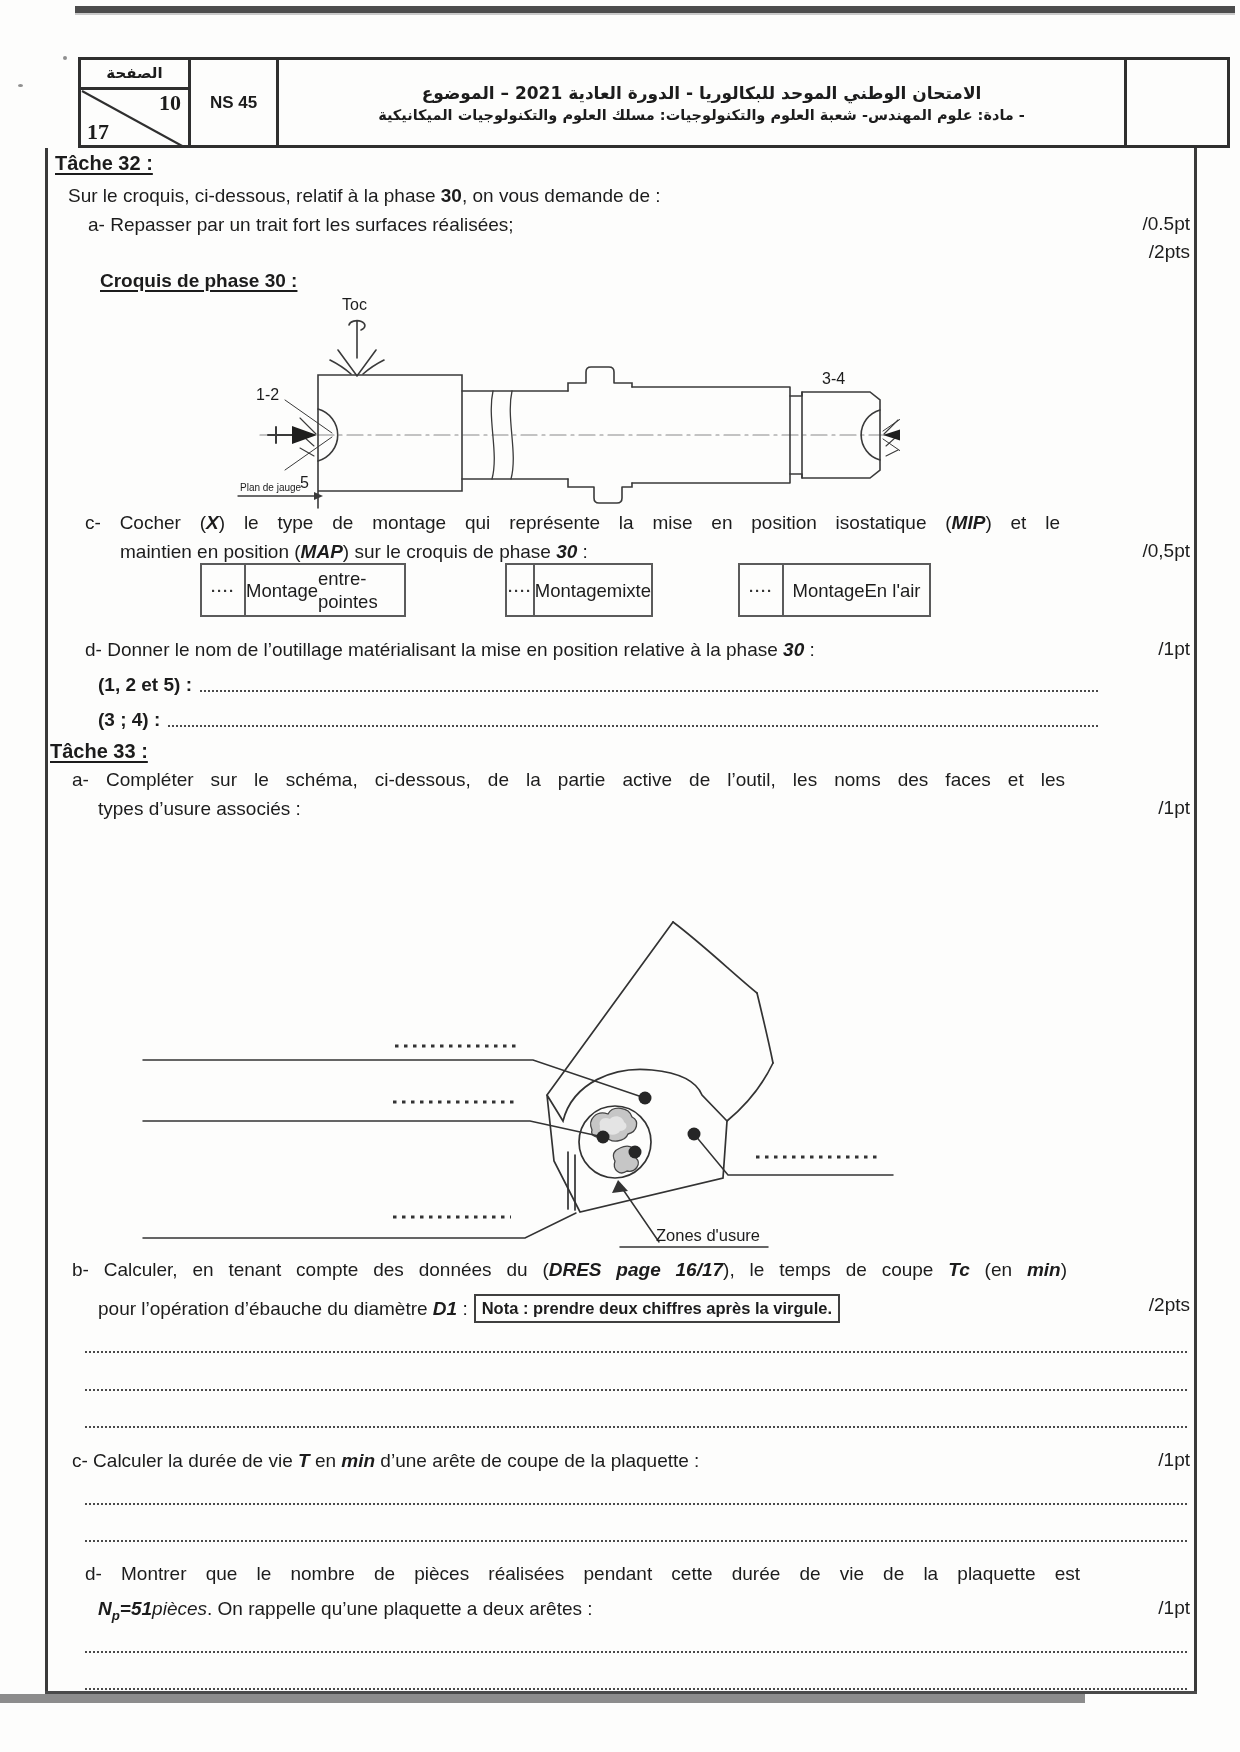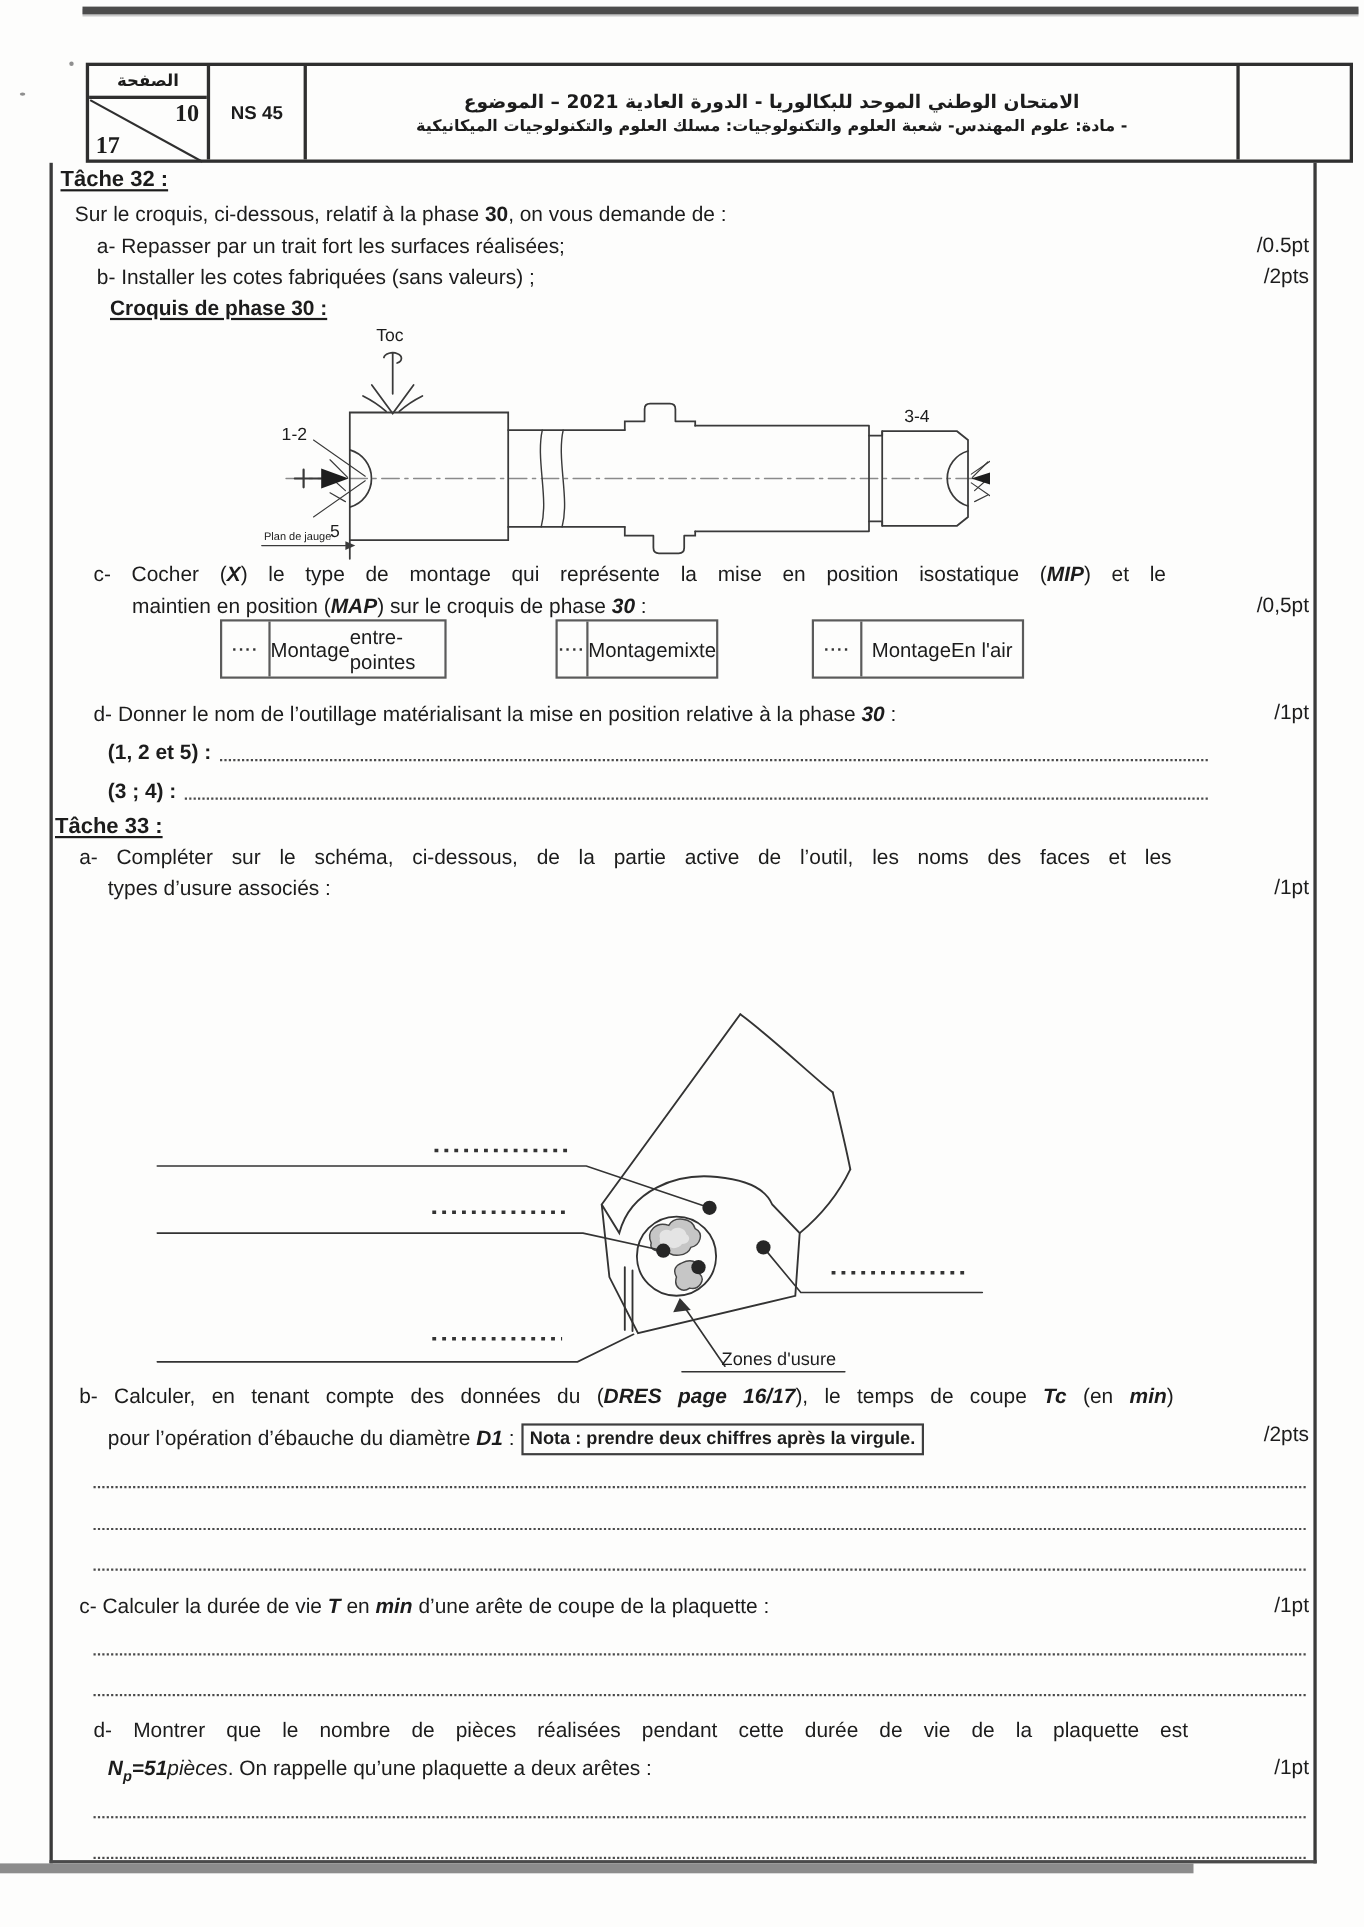--- a/index.html
+++ b/index.html
@@ -72,21 +72,20 @@
     </div>
     <div class="cell emptycell"></div>
   </div>
 
   <div id="contentbox"></div>
 
   <div class="txt title-underline" style="left:55px;top:151px;">Tâche 32 :</div>
   <div class="txt" style="left:68px;top:184px;"><span>Sur le croquis, ci-dessous, relatif à la phase </span><span style="font-weight: bold;">30</span><span>, on vous demande de :</span></div>
   <div class="txt" style="left:88px;top:213px;"><span>a-  Repasser par un trait fort les surfaces réalisées;</span></div>
   <div class="pts" style="top:213px;">/0.5pt</div>
-  <div class="txt" style="left:88px;top:241px;"><span>b-  Installer les cotes fabriquées (sans valeurs) ;</span></div>
   <div class="pts" style="top:241px;">/2pts</div>
   <div class="txt title-underline" style="left:100px;top:269px;font-size:19px;text-align:center;">Croquis de phase 30 :</div>
 
   <svg class="abs" style="left:230px;top:288px;" width="670" height="228" viewBox="0 0 670 228">
     <g stroke="#3a3a3a" stroke-width="1.6" fill="none" stroke-linecap="round">
       <line x1="30" y1="147" x2="662" y2="147" stroke="#8a8a8a" stroke-width="1.2" stroke-dasharray="16 5 3 5"></line>
 
       <path d="M119,37 a8,5 0 1 1 12,5 M127,33 V70"></path>
 
       <path d="M108,62 L127,88 L146,62 M100,72 Q112,78 121,86 M154,72 Q142,78 133,86"></path>

